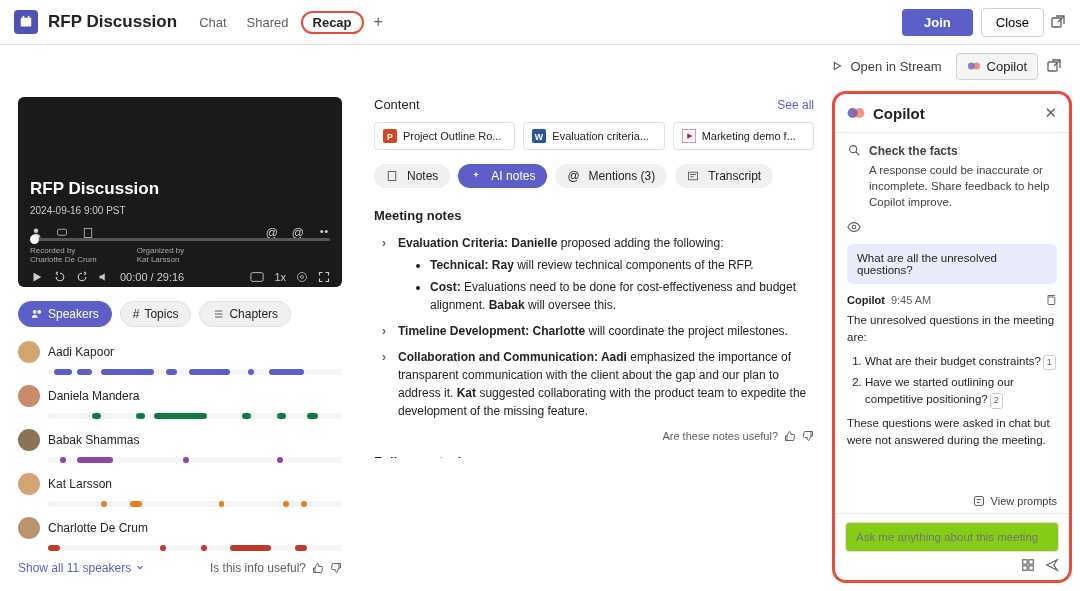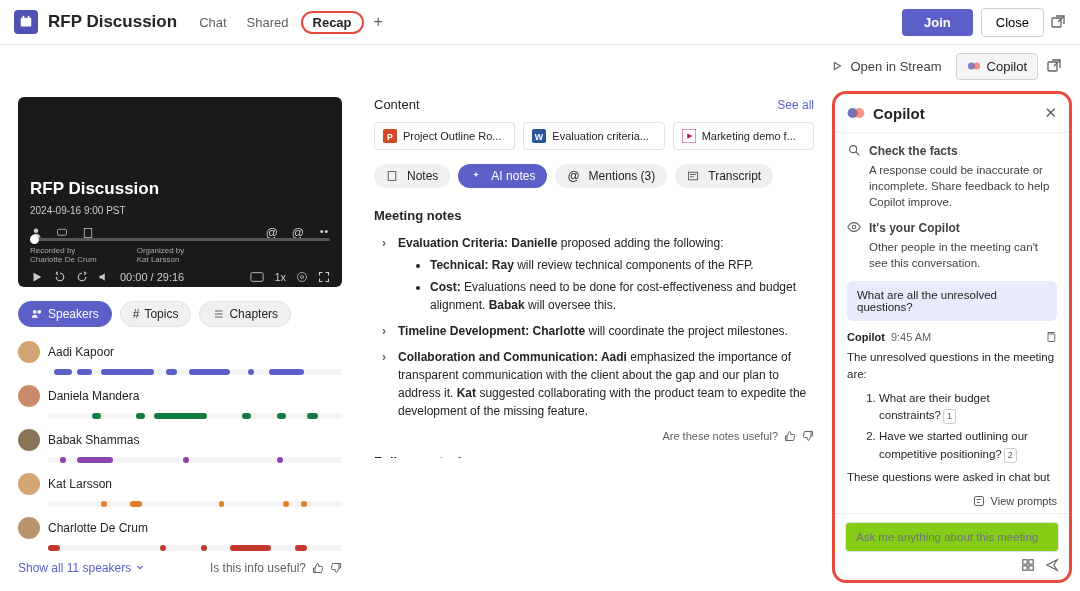--- a/index.html
+++ b/index.html
@@ -93,21 +93,21 @@
 .copilot-body { flex: 1; overflow-y: auto; padding: 10px 12px; font-size: 11.5px; }
 .copilot-section { display: flex; gap: 8px; margin-bottom: 10px; }
 .copilot-section-icon { width: 14px; flex-shrink: 0; color: #616161; }
 .copilot-section-text strong { display: block; font-size: 12px; margin-bottom: 2px; }
 .copilot-section-text { color: #424242; line-height: 1.4; }
 .prompt-bubble { background: #e8ebfa; padding: 8px 10px; border-radius: 6px; font-size: 11.5px; margin: 10px 0 10px auto; width: fit-content; max-width: 100%; }
 .copilot-msg-header { display: flex; align-items: center; gap: 6px; font-size: 11px; color: #616161; margin-bottom: 6px; }
 .copilot-msg-header .name { font-weight: 600; color: #242424; }
 .copilot-msg-header .copy { margin-left: auto; cursor: pointer; }
 .copilot-answer { font-size: 11.5px; line-height: 1.5; color: #242424; }
-.copilot-answer ol { padding-left: 18px; margin: 6px 14px; }
+.copilot-answer ol { padding-left: 18px; margin: 6px 0; }
 .copilot-answer li { margin-bottom: 4px; }
 .ref-badge { display: inline-block; border: 1px solid #ccc; border-radius: 3px; font-size: 9px; padding: 0 3px; margin-left: 2px; color: #616161; }
 .view-prompts { display: flex; justify-content: flex-end; align-items: center; gap: 6px; font-size: 11px; color: #424242; padding: 6px 12px; cursor: pointer; }
 .copilot-input-row { border-top: 1px solid #eee; padding: 8px 10px; }
 .copilot-input { width: 100%; border: 1px solid #e1e1e1; border-radius: 4px; padding: 8px 10px; font-size: 11.5px; color: #616161; background: #84cc16; }
 .copilot-input-icons { display: flex; justify-content: flex-end; gap: 10px; margin-top: 6px; color: #616161; }
 svg { display: block; }
 
 </style>
 </head>
@@ -486,24 +486,20 @@
           <span>A response could be inaccurate or incomplete. Share feedback to help Copilot improve.</span>
         </div>
       </div>
       <div class="copilot-section">
         <span class="copilot-section-icon">
             <svg width="14" height="14" viewBox="0 0 16 16" fill="none" stroke="#616161" stroke-width="1.3">
               <path d="M1 8s2.5-5 7-5 7 5 7 5-2.5 5-7 5-7-5-7-5z"></path>
               <circle cx="8" cy="8" r="2"></circle>
             </svg>
           </span>
-        <div class="copilot-section-text">
-          <strong>It's your Copilot</strong>
-          <span>Other people in the meeting can't see this conversation.</span>
-        </div>
       </div>
       <div class="prompt-bubble">What are all the unresolved questions?</div>
       <div class="copilot-msg-header">
         <span class="name">Copilot</span>
         <span>9:45 AM</span>
         <span class="copy">
             <svg width="12" height="12" viewBox="0 0 16 16" fill="none" stroke="#616161" stroke-width="1.3">
               <rect x="4" y="4" width="9" height="10" rx="1"></rect>
               <path d="M4 4V2h9"></path>
             </svg>

